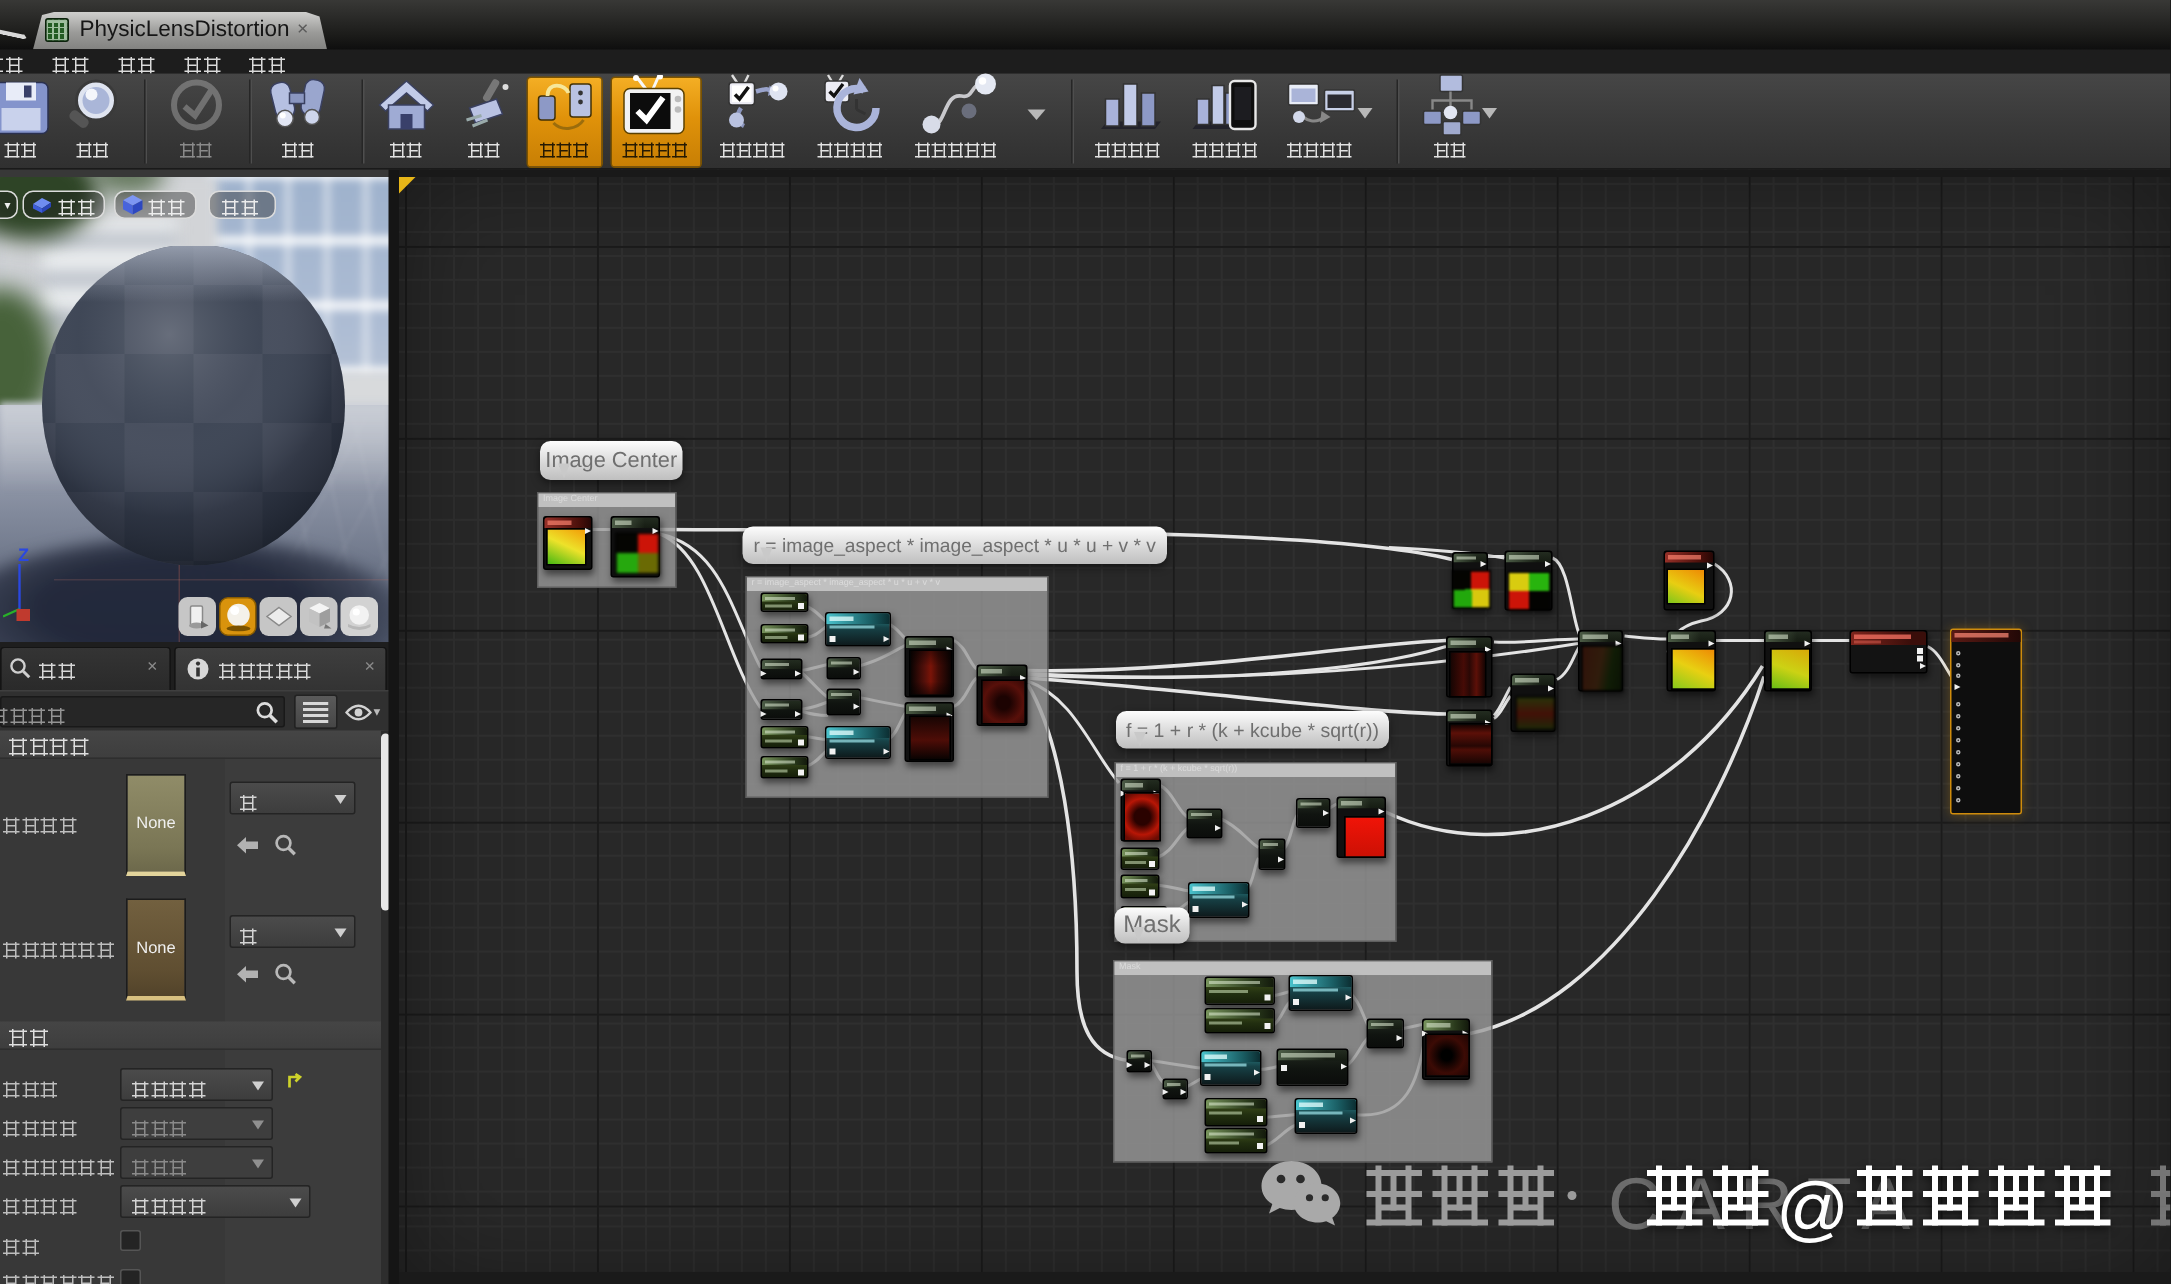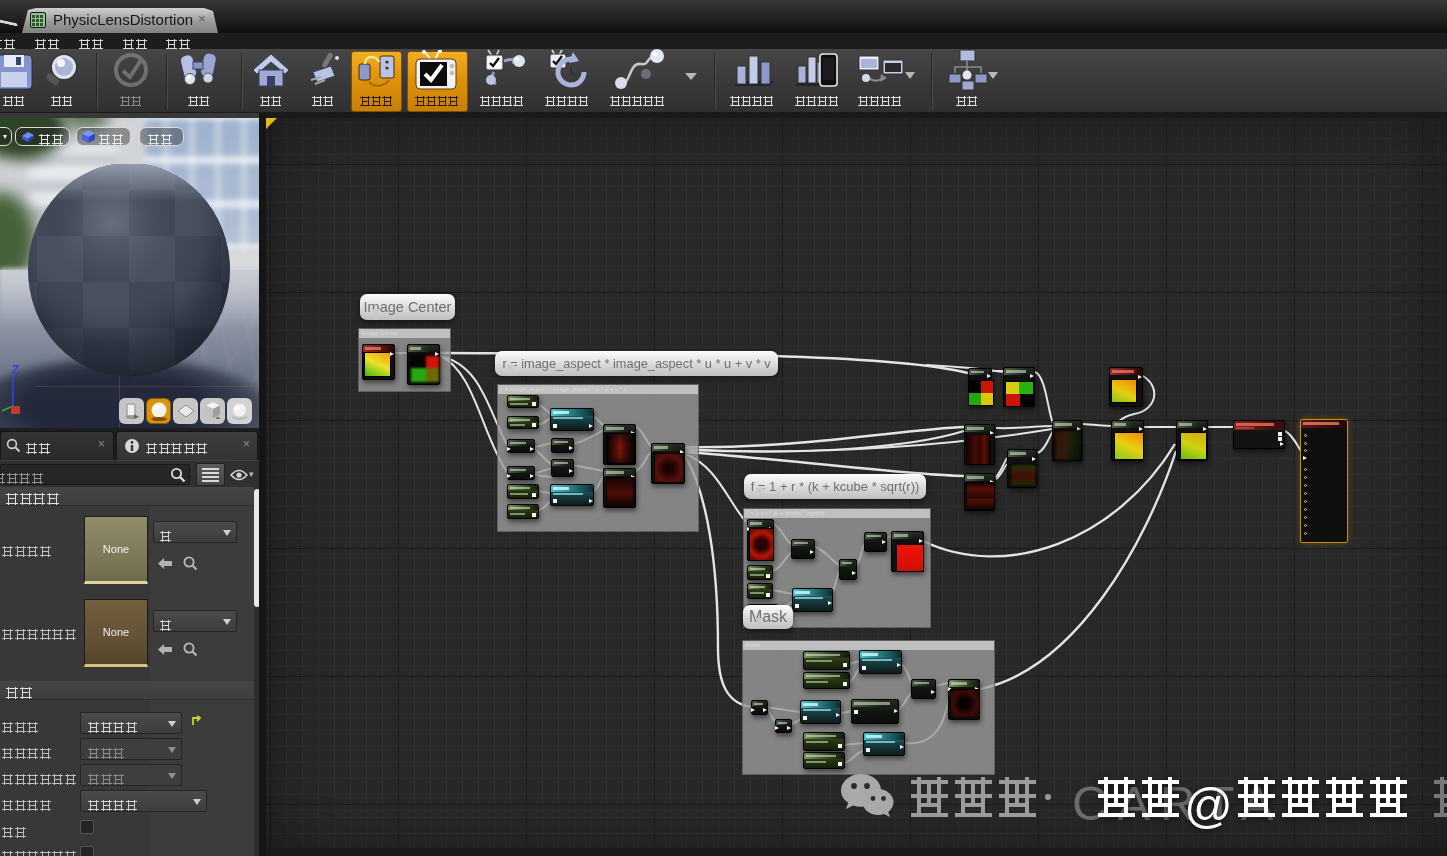--- a/index.html
+++ b/index.html
@@ -347,21 +347,21 @@
 </div>
 
 <div class="ab" id="props" style="left:0;top:487px;width:260px;height:369px;background:#3a3a3a;overflow:hidden;">
 <style>
 .dd{position:absolute;height:22px;background:linear-gradient(#4b4b4b,#3d3d3d);border:1px solid #242424;border-radius:2px;color:#dcdcdc;}
 .dd.dis{background:#3e3e3e;color:#8f8f8f;}
 .dd .ar{position:absolute;right:5px;top:8px;width:0;height:0;border-left:4.5px solid transparent;border-right:4.5px solid transparent;border-top:6px solid #cfcfcf;}
 .dd.dis .ar{border-top-color:#8f8f8f;}
 .lab{position:absolute;color:#c6c6c6;}
 .sect{position:absolute;left:0;width:256px;height:19px;background:linear-gradient(#454545,#3e3e3e);border-bottom:1px solid #2e2e2e;color:#e8e8e8;padding:3px 0 0 6px;}
-.thumb{position:absolute;left:84px;width:64px;height:68px;border:1px solid #1c1c1c;color:#f0f0f0;font-size:11px;text-align:center;}
+.thumb{position:absolute;left:84px;width:40px;height:68px;border:1px solid #1c1c1c;color:#f0f0f0;font-size:11px;text-align:center;}
 </style>
 <div class="ab" style="left:0;top:0;width:150px;height:369px;background:#383838;"></div>
 <div class="ab" style="left:150px;top:0;width:106px;height:369px;background:#3c3c3c;"></div>
 <div class="sect" style="top:0"><i class="k b"></i><i class="k b"></i><i class="k b"></i><i class="k b"></i></div>
 <div class="lab" style="left:2px;top:55px"><i class="k"></i><i class="k"></i><i class="k"></i><i class="k"></i></div>
 <div class="thumb" style="top:29px;background:linear-gradient(#908c68,#7a7655 75%,#6d694b);box-shadow:0 2px 0 #e3d49b inset 0 0 0;border-bottom:3px solid #e3d49b;">
       <div style="margin-top:26px">None</div>
     </div>
 <div class="dd" style="left:153px;top:34px;width:84px;">
       <span style="position:absolute;left:6px;top:5px"><i class="k"></i></span>

